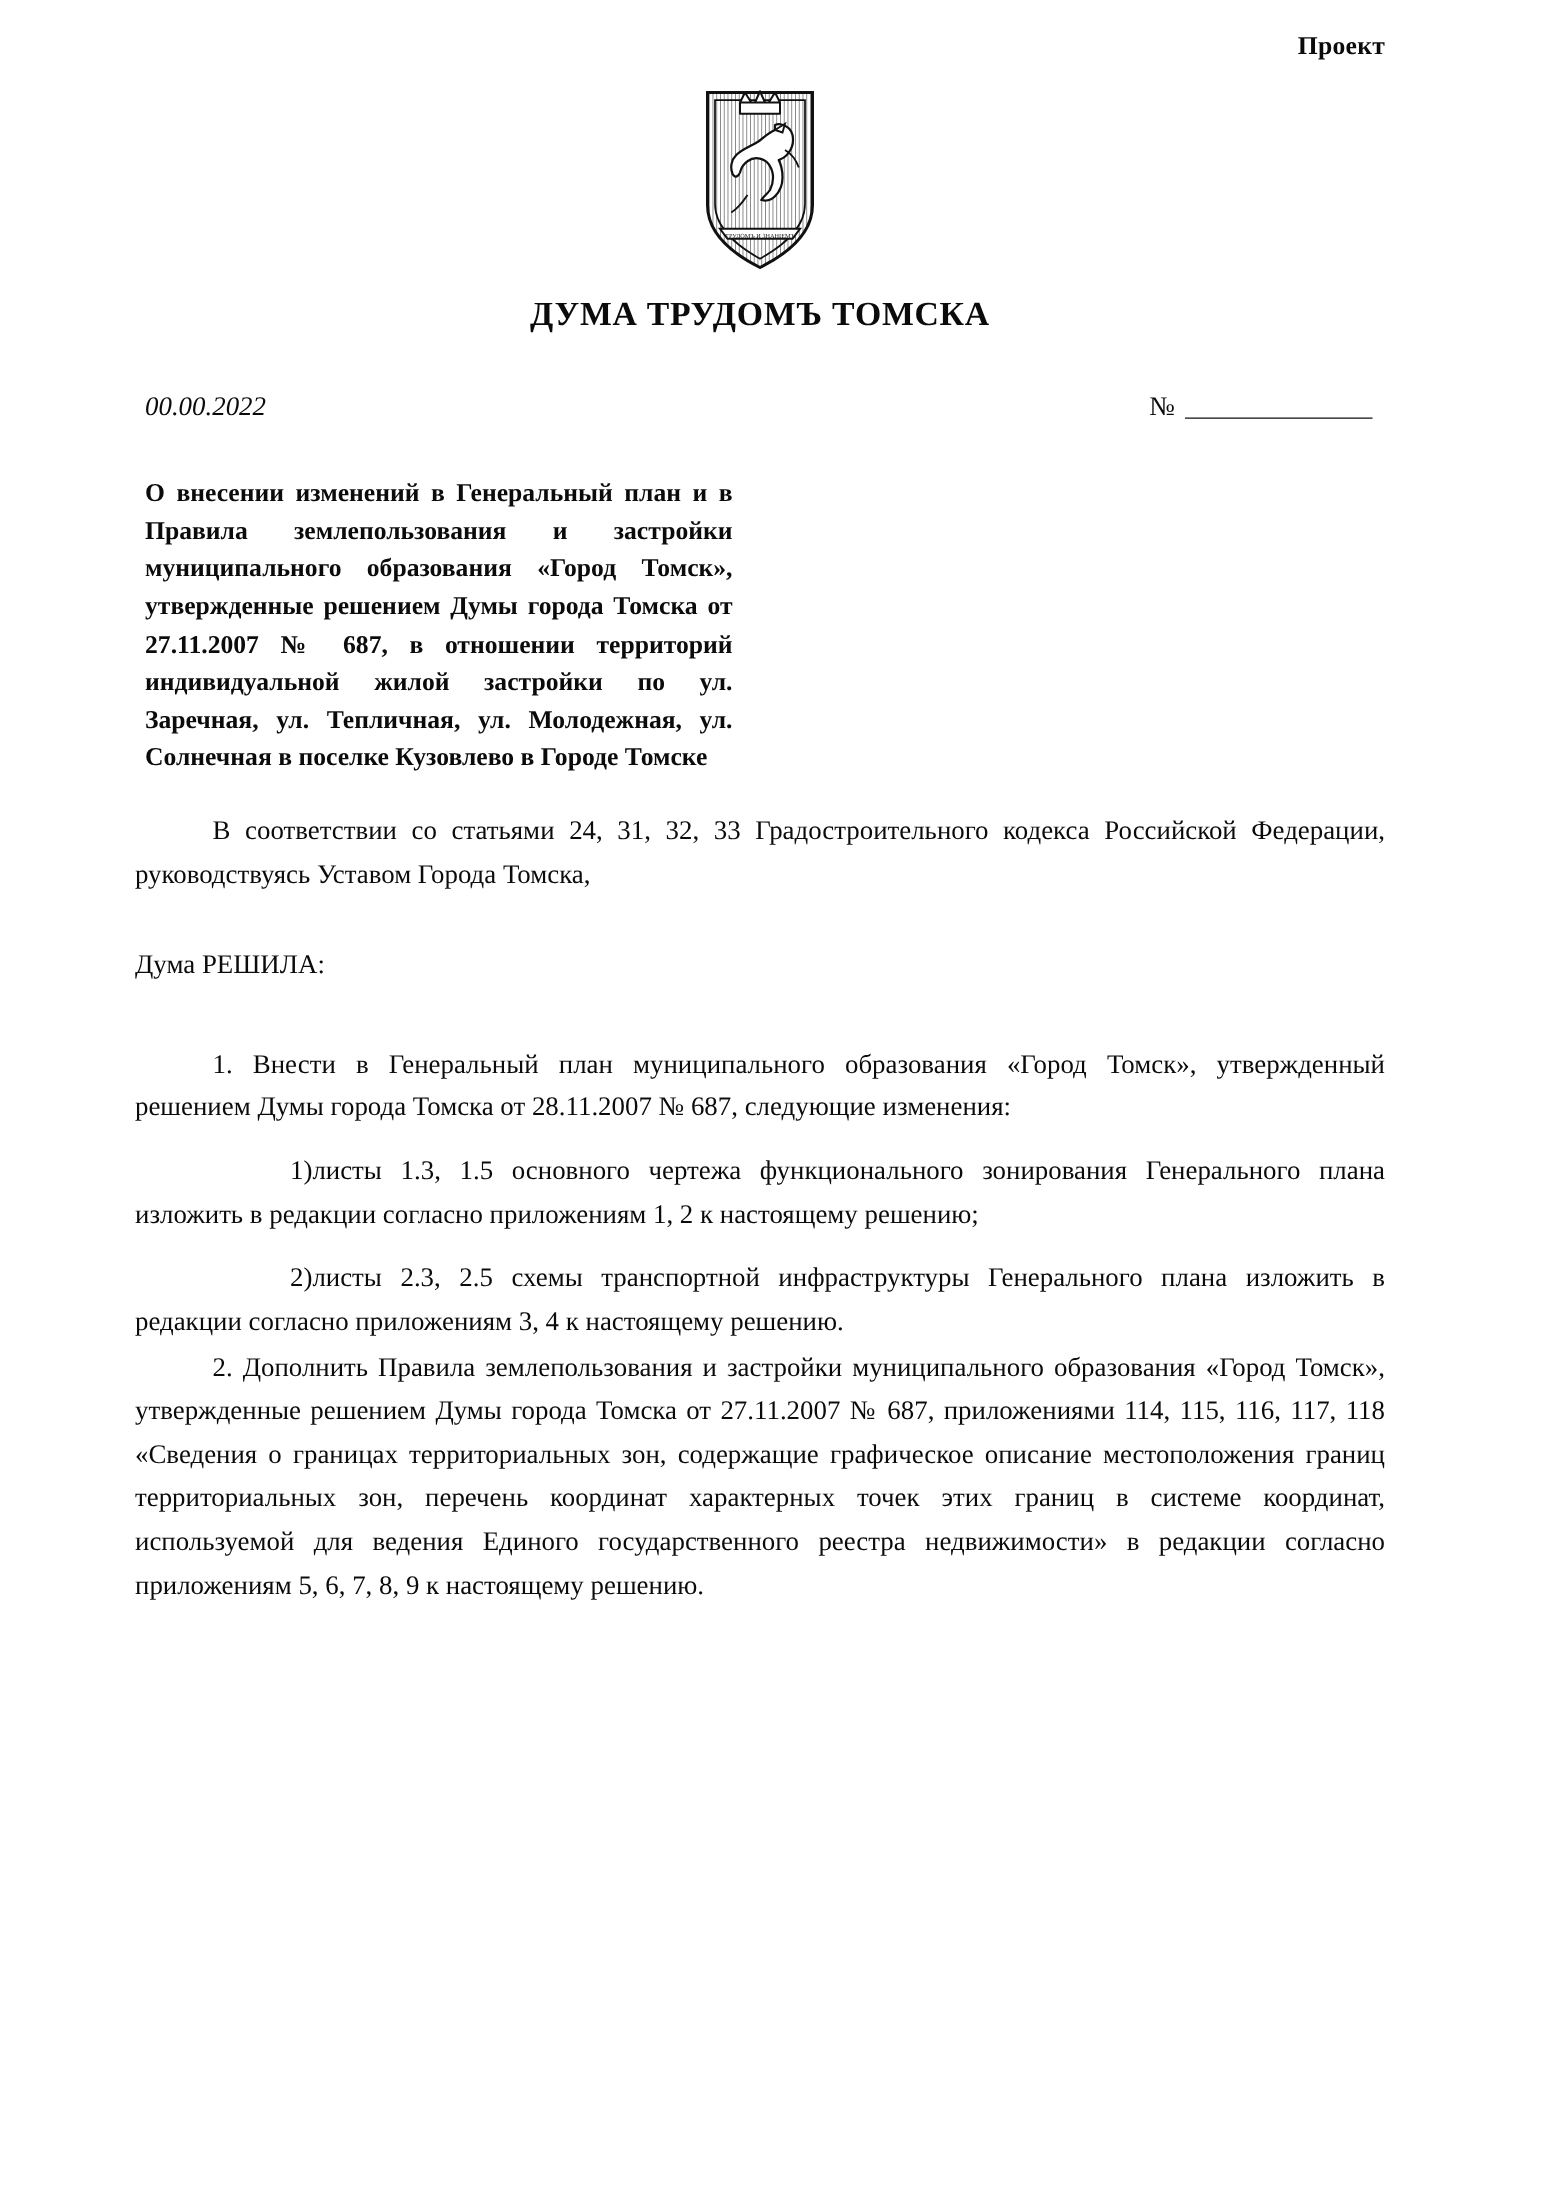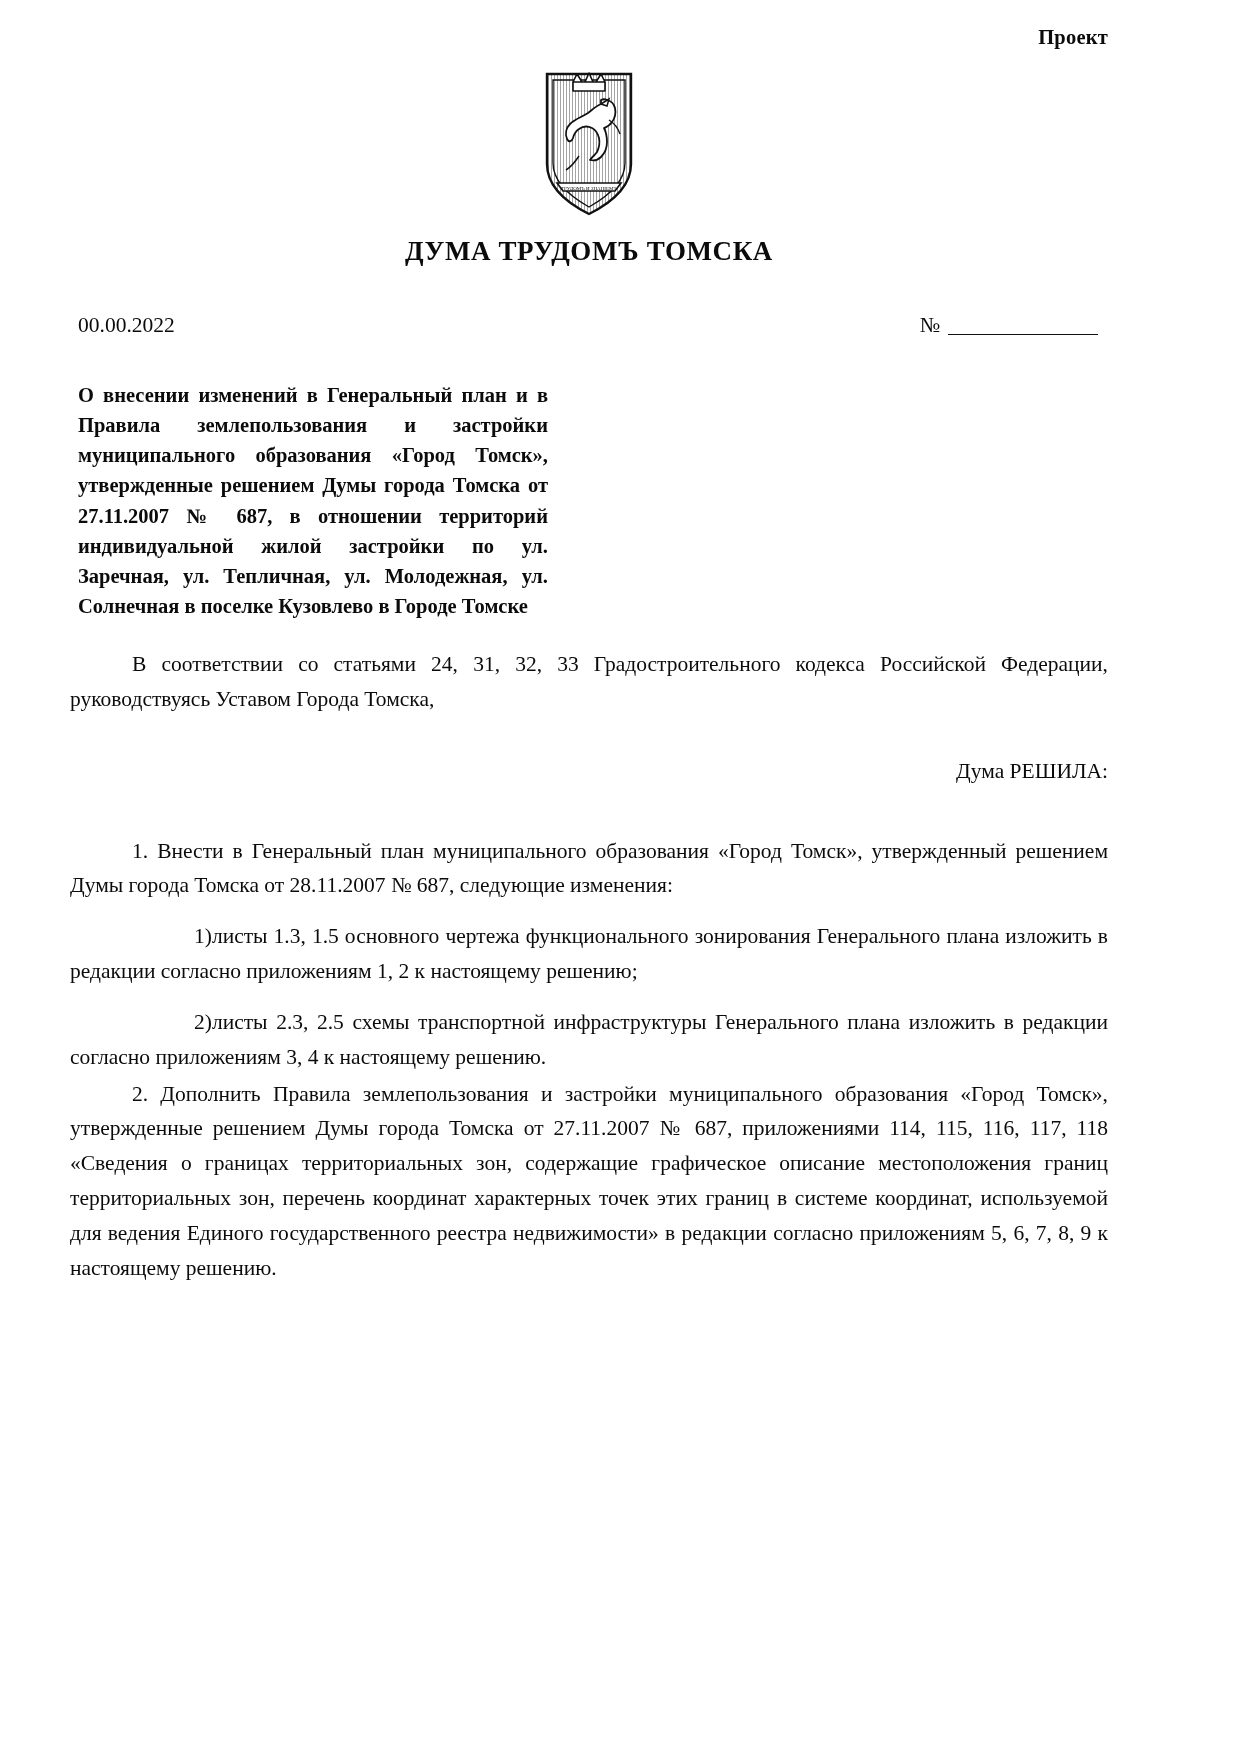--- a/index.html
+++ b/index.html
@@ -13,21 +13,21 @@
     font-family: "Liberation Serif", "DejaVu Serif", serif;
     color: #0b0b0b;
     position: relative;
     overflow: hidden;
   }
   .page {
     position: relative;
     width: 1240px;
     height: 1482px;
     box-sizing: border-box;
-    padding: 28px 132px 0 70px;
+    padding: 28px 132px 0 108px;
   }
   .draft-mark {
     position: absolute;
     top: 26px;
     right: 132px;
     font-weight: bold;
     font-size: 20.5px;
     letter-spacing: 0.2px;
   }
   .emblem-wrap {
@@ -49,20 +49,21 @@
   }
   .meta-row {
     display: flex;
     justify-content: space-between;
     align-items: baseline;
     margin-top: 46px;
     font-size: 21.5px;
   }
   .meta-date {
     padding-left: 8px;
+    font-style: italic;
   }
   .meta-number {
     padding-right: 10px;
     white-space: nowrap;
   }
   .num-blank {
     display: inline-block;
     width: 150px;
     border-bottom: 1.6px solid #111;
     margin-left: 8px;
@@ -83,21 +84,21 @@
     line-height: 1.62;
     text-align: justify;
     text-indent: 62px;
     margin-top: 26px;
   }
   .body-par.tight {
     margin-top: 2px;
   }
   .centered-par {
     font-size: 21.5px;
-    text-align: right;
+    text-align: left;
     margin-top: 42px;
     text-indent: 0;
   }
   .list-par {
     font-size: 21.5px;
     line-height: 1.62;
     text-align: justify;
     margin-top: 16px;
     text-indent: 62px;
   }

